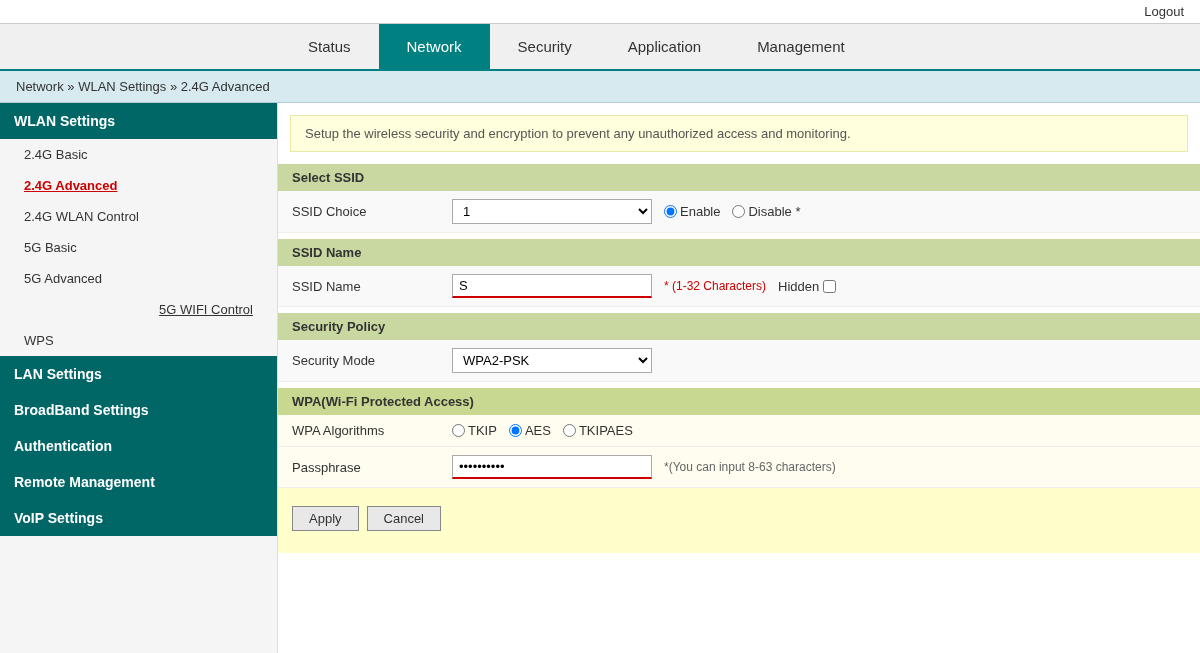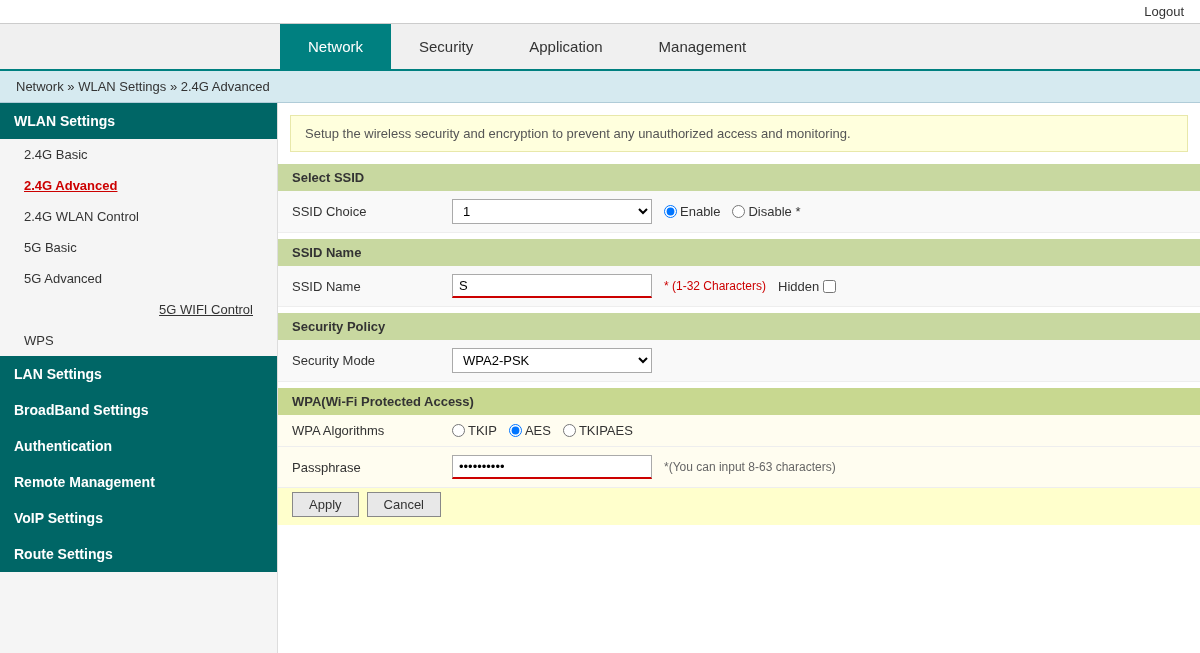--- a/index.html
+++ b/index.html
@@ -170,21 +170,21 @@
     }
     .checkbox-label {
       display: flex;
       align-items: center;
       gap: 4px;
       font-size: 13px;
     }
 
     
     .btn-area {
-      padding: 4px 14px;
+      padding: 18px 14px;
       display: flex;
       gap: 8px;
     }
     .btn {
       padding: 4px 16px;
       font-size: 13px;
       border: 1px solid #888;
       background: #e8e8e8;
       cursor: pointer;
       color: #333;
@@ -199,20 +199,21 @@
     }
   </style>
 </head>
 <body>
 
 <div class="top-bar">
   <a href="#">Logout</a>
 </div>
 
 <div class="nav-tabs">
+  <a class="nav-tab">Status</a>
   <a class="nav-tab active">Network</a>
   <a class="nav-tab">Security</a>
   <a class="nav-tab">Application</a>
   <a class="nav-tab">Management</a>
 </div>
 
 <div class="breadcrumb">
   <span>Network » WLAN Settings » 2.4G Advanced</span>
 </div>
 
@@ -232,21 +233,20 @@
     <div class="sidebar-section-header">LAN Settings</div>
 
     <div class="sidebar-section-header">BroadBand Settings</div>
 
     <div class="sidebar-section-header">Authentication</div>
 
     <div class="sidebar-section-header">Remote Management</div>
 
     <div class="sidebar-section-header">VoIP Settings</div>
 
-    <div class="sidebar-section-header">Route Settings</div>
   </div>
 
   <div class="main-content">
 
     <div class="info-box">
       <span>Setup the wireless security and encryption to prevent any unauthorized access and monitoring.</span>
     </div>
 
     <div class="form-area">
       <div class="section-header">

